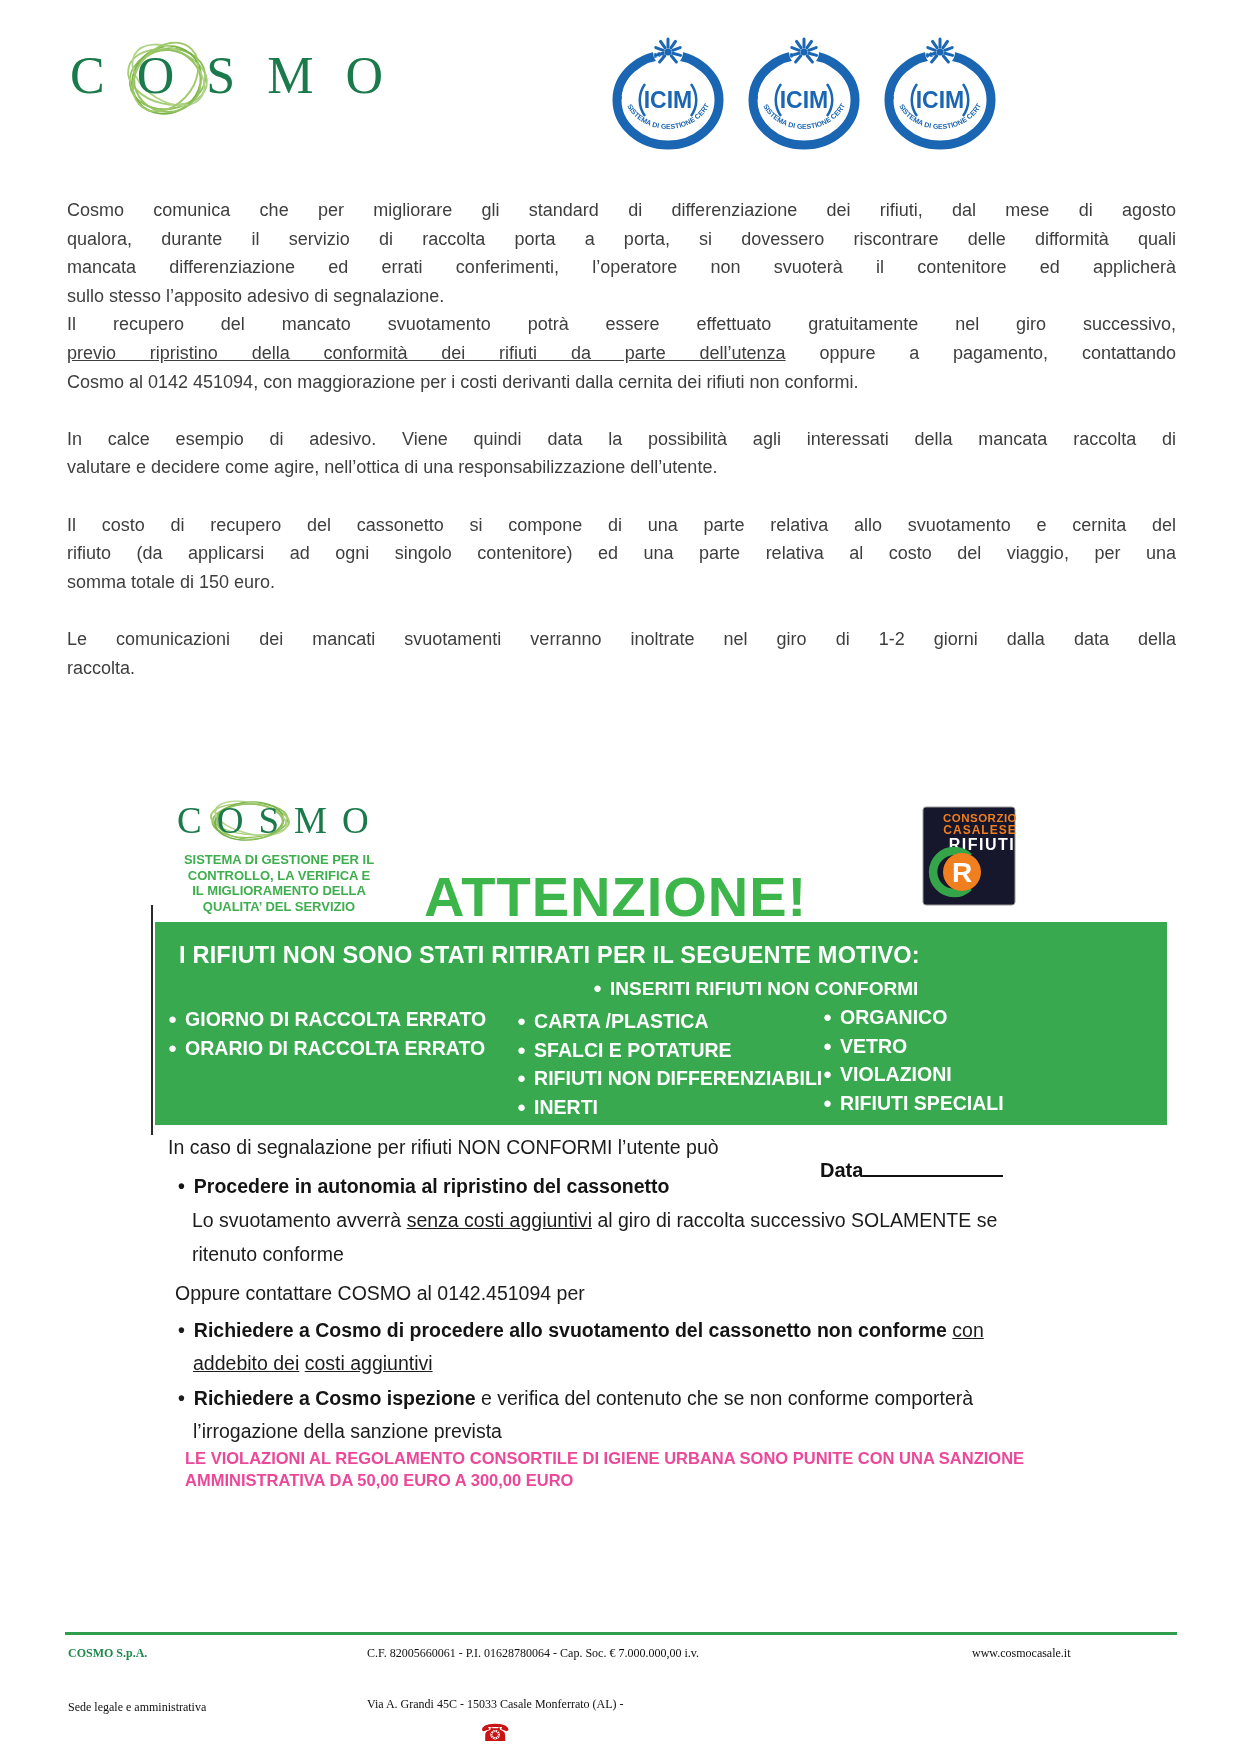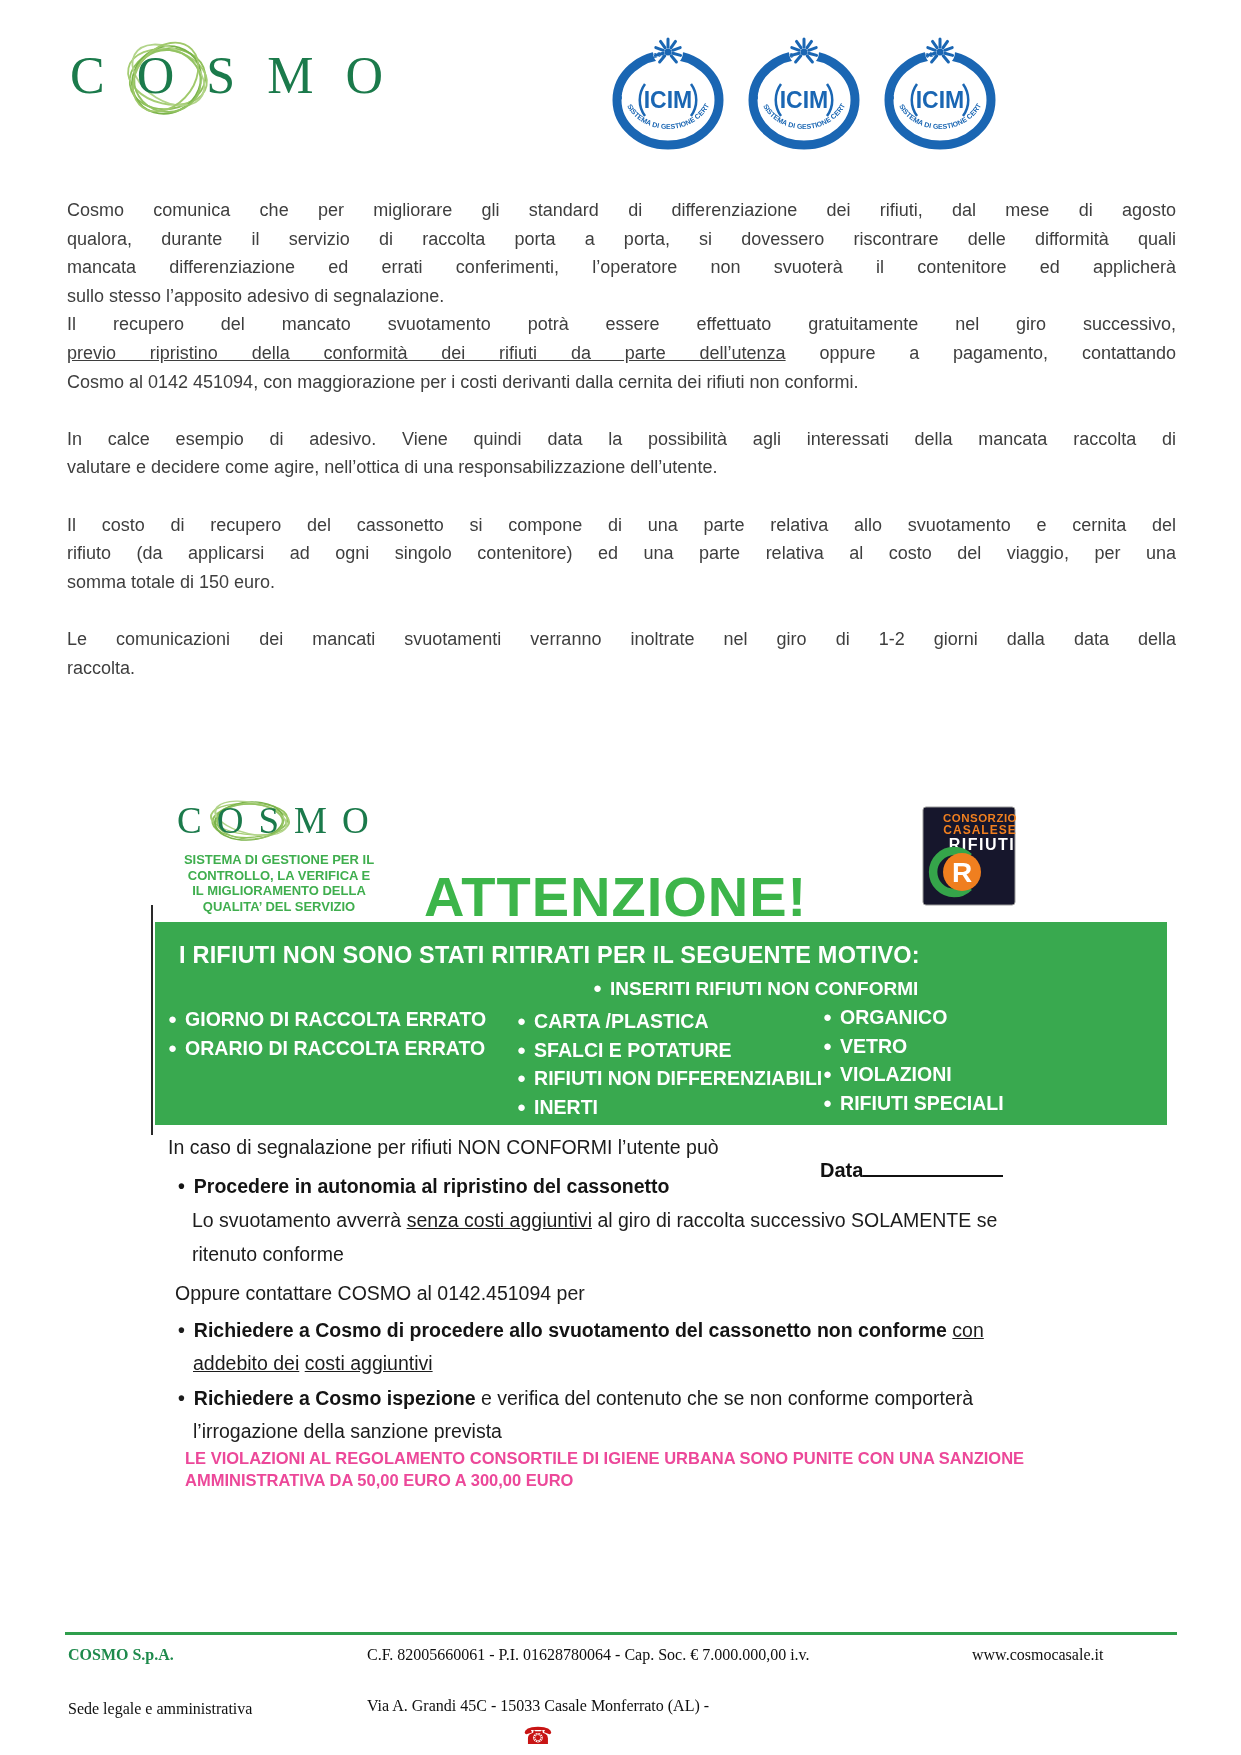--- a/index.html
+++ b/index.html
@@ -81,21 +81,21 @@
   .b3    { left:178px; top:1382px; }
   .bold  { font-weight:bold; color:#141414; }
   .violation {
     position:absolute; left:185px; top:1448px; font-size:16.5px; font-weight:bold;
     color:#ec4899; line-height:21.5px;
   }
 
   
   .footer-line { position:absolute; left:65px; top:1632px; width:1112px; height:3px;
     background:var(--footer_green,#2f9e4c); }
-  .f-serif { font-family:"Liberation Serif", serif; font-size:16px; color:#0f0f0f; }
+  .f-serif { font-family:"Liberation Serif", serif; font-size:12px; color:#0f0f0f; }
   .f-company   { position:absolute; left:68px;  top:1646px; font-weight:bold; color:#1e8a4c; }
   .f-fiscal    { position:absolute; left:367px; top:1646px; }
   .f-web       { position:absolute; left:972px; top:1646px; }
   .f-addrlabel { position:absolute; left:68px;  top:1700px; }
   .f-address   { position:absolute; left:367px; top:1697px; display:flex; align-items:center; gap:9px;flex-direction:column; }
   .phone-icon::before { content:"☎"; }
   .phone-icon { font-family:"DejaVu Sans", sans-serif; color:#c81414; font-size:24px; line-height:1; }
 </style>
 </head>
 <body>

